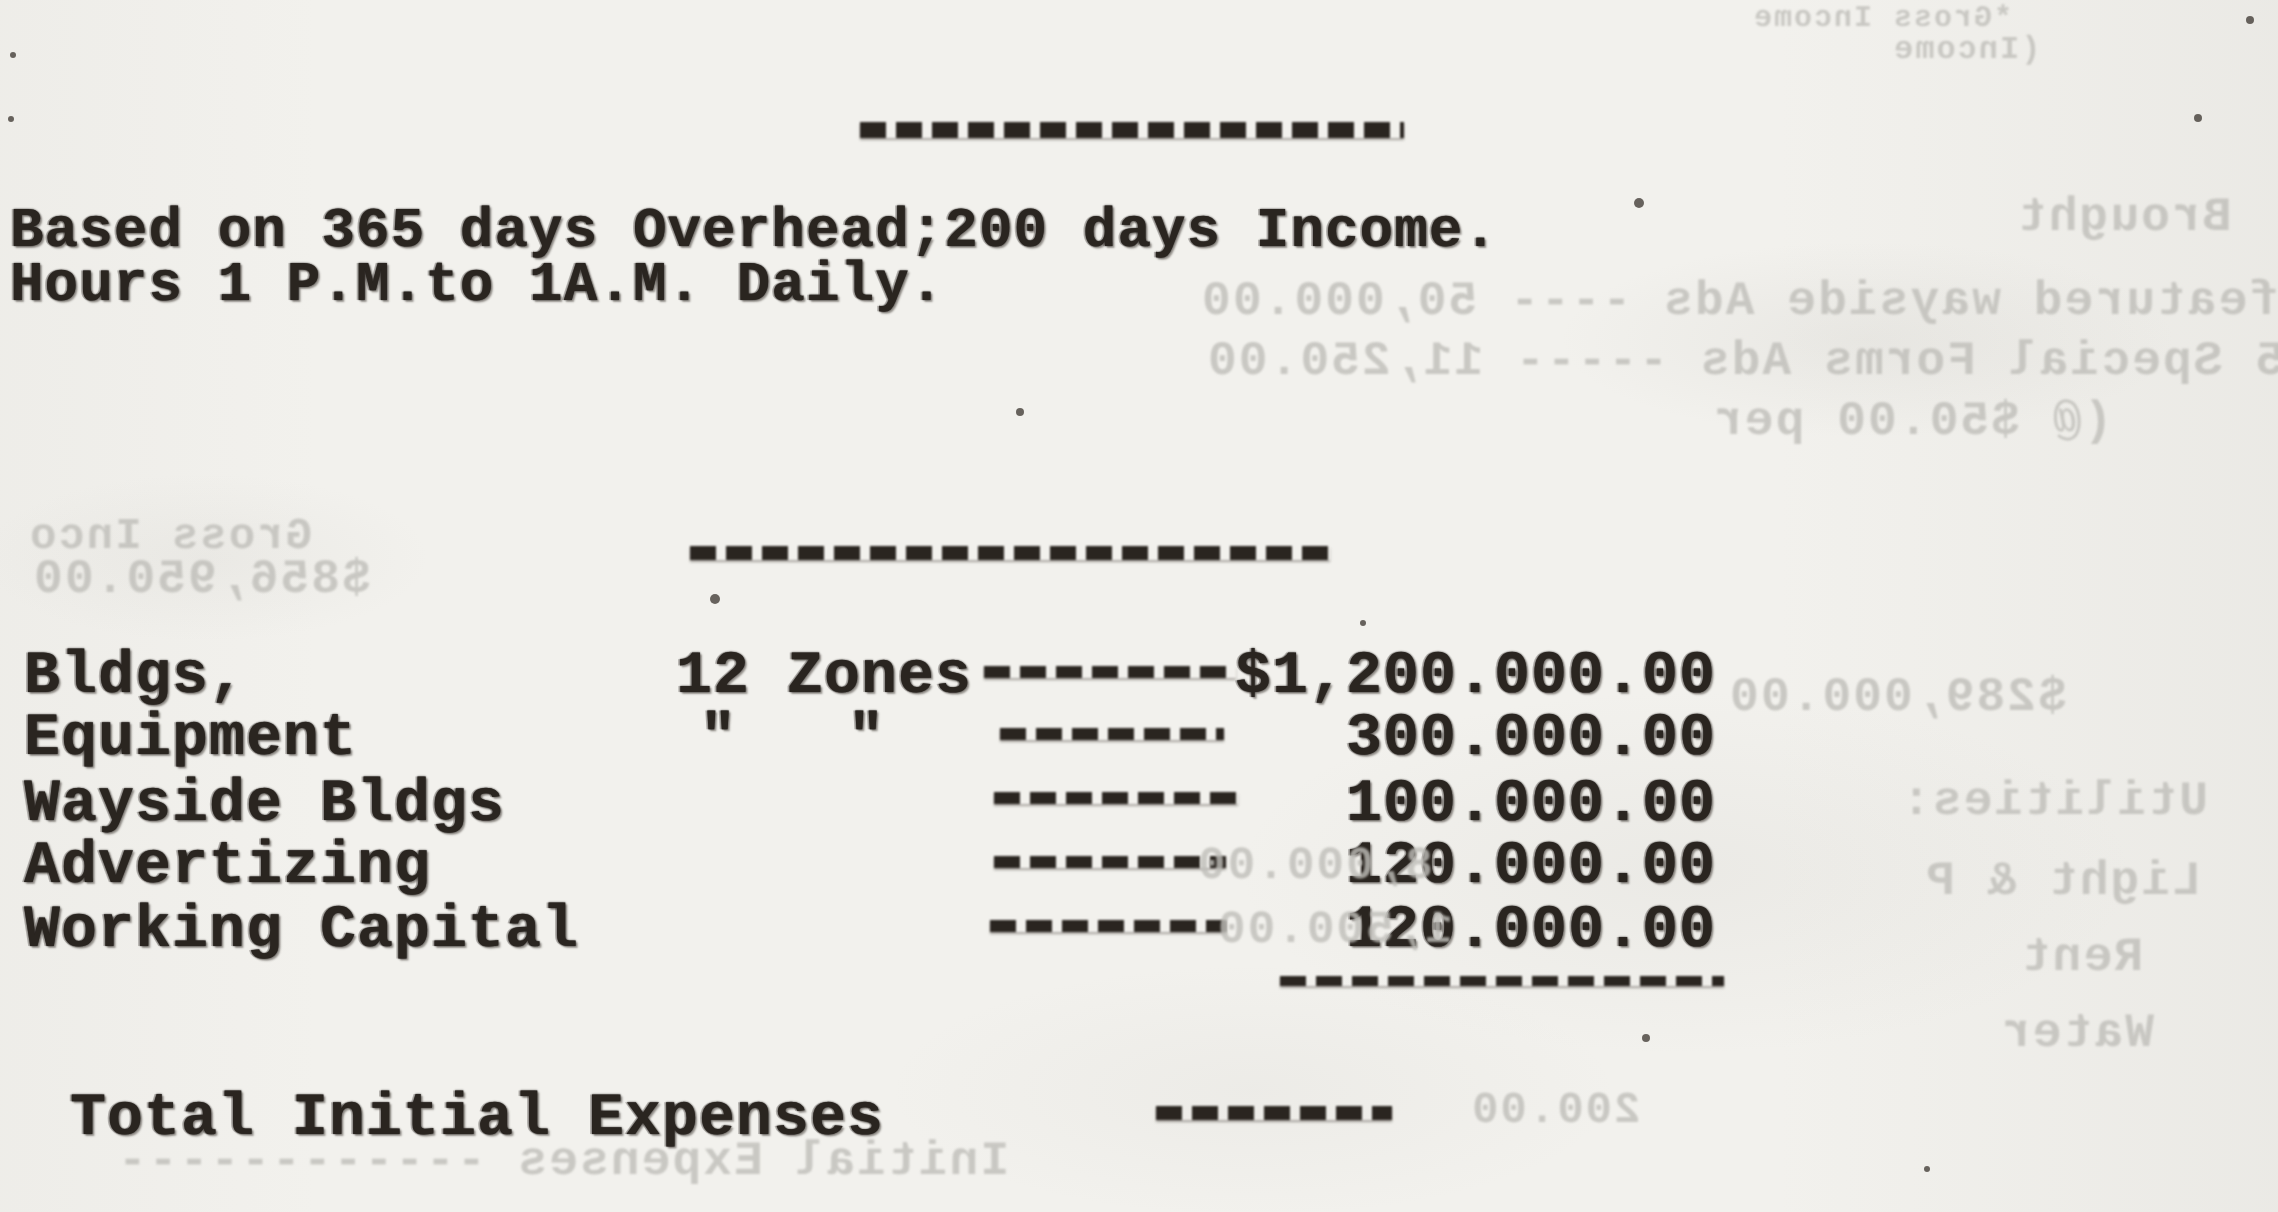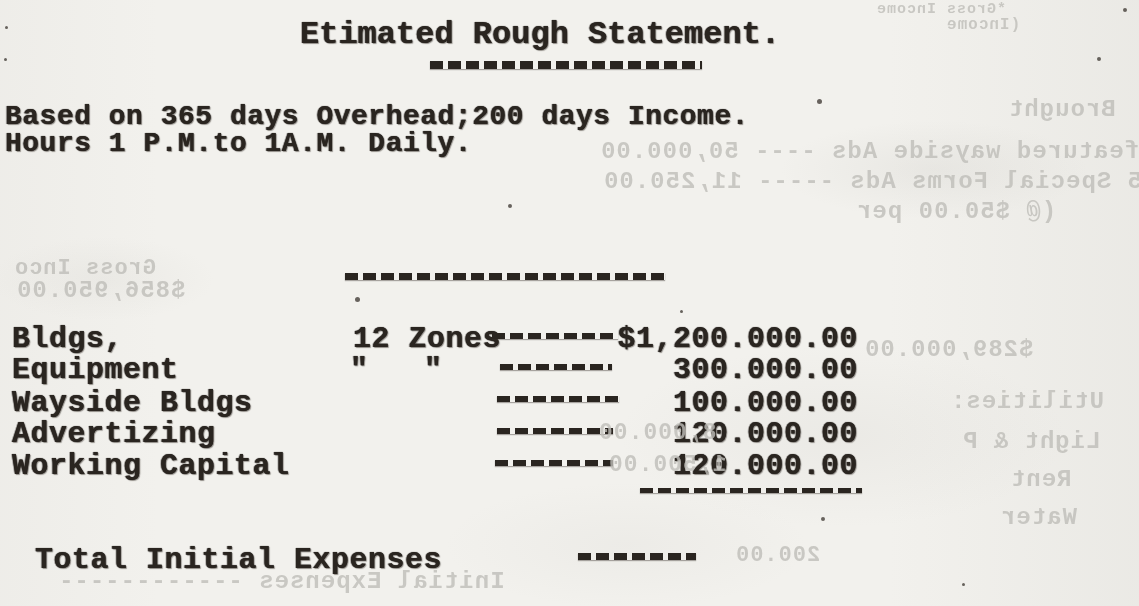--- a/index.html
+++ b/index.html
@@ -57,29 +57,28 @@
     transform:scaleX(-1);
     filter:blur(.55px);
     font-family:"Liberation Mono","DejaVu Sans Mono",monospace;
   }
   .speck{position:absolute;background:#39332d;border-radius:50%;opacity:.75;filter:blur(.3px);}
 </style>
 </head>
 <body>
 
 <div class="sheet">
-  <div class="ink title">Etimated Rough Statement.</div>
   <div class="rule title-rule"></div>
   <div class="ink sub1">Based on 365 days Overhead;200 days Income.</div>
   <div class="ink sub2">Hours 1 P.M.to 1A.M. Daily.</div>
   <div class="rule section-rule"></div>
 
   <div id="rows">
       <div class="ink rowtext" style="left: 12px; top: 322px;">Bldgs,</div>
-      <div class="ink rowtext" style="left: 338px; top: 322px; margin-left: 15px;">12 Zones</div>
+      <div class="ink rowtext" style="left: 338px; top: 322px;">12 Zones</div>
       <div class="rule" style="left: 492px; top: 333px; width: 126px;"></div>
       <div class="ink amount" style="top: 322px;">$1,200.000.00</div>
       <div class="ink rowtext" style="left: 12px; top: 353px;">Equipment</div>
       <div class="ink rowtext" style="left: 350px; top: 353px;">"   "</div>
       <div class="rule" style="left: 500px; top: 364px; width: 112px;"></div>
       <div class="ink amount" style="top: 353px;">300.000.00</div>
       <div class="ink rowtext" style="left: 12px; top: 386px;">Wayside Bldgs</div>
       <div class="rule" style="left: 497px; top: 396px; width: 122px;"></div>
       <div class="ink amount" style="top: 386px;">100.000.00</div>
       <div class="ink rowtext" style="left: 12px; top: 417px;">Advertizing</div>

